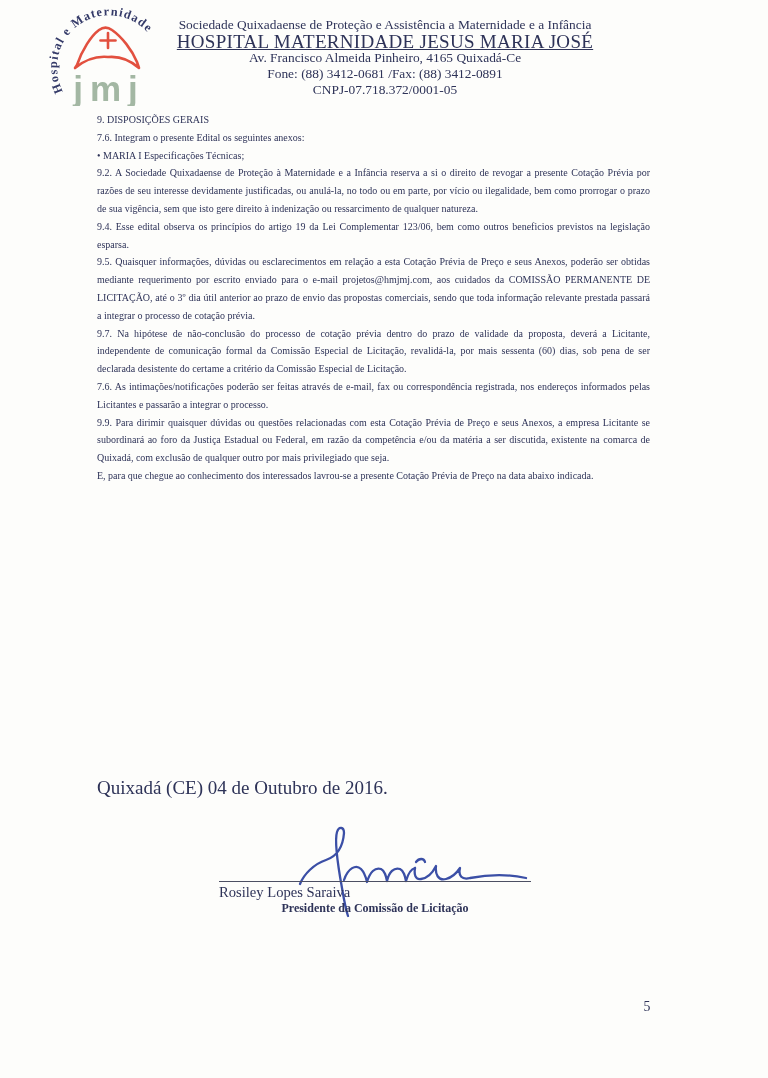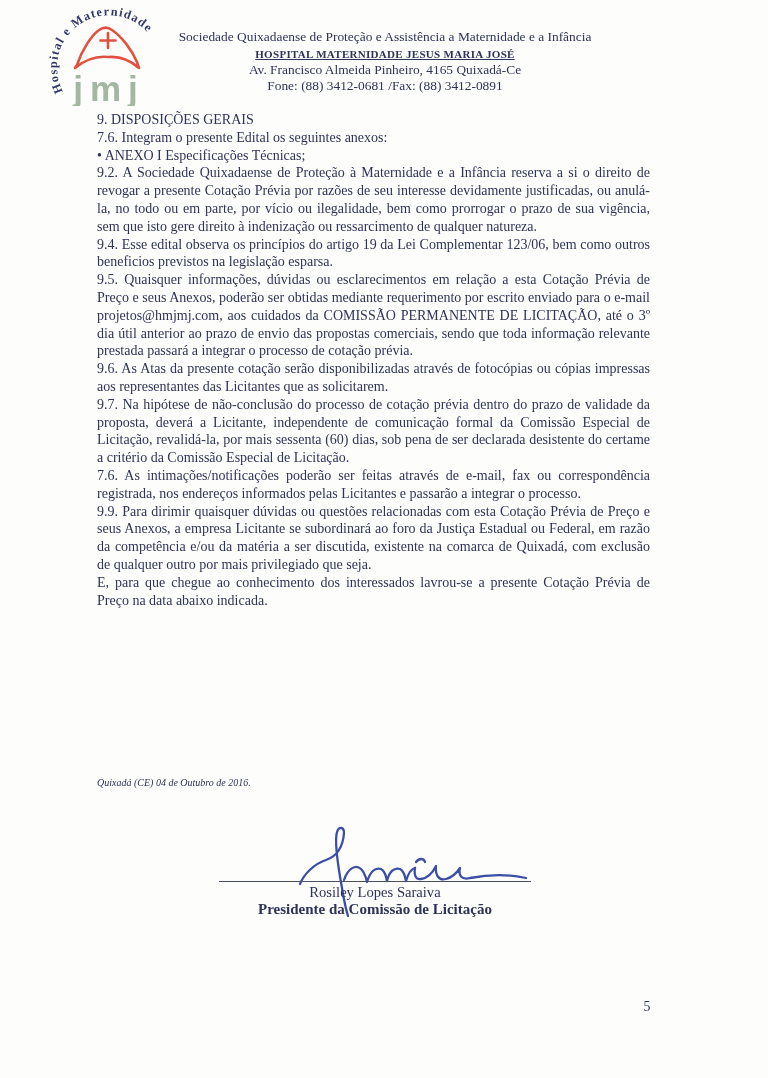--- a/index.html
+++ b/index.html
@@ -19,70 +19,67 @@
     position: absolute;
     left: 40px; top: 2px;
     width: 138px; height: 104px;
   }
   .head-text {
     position: absolute;
     left: 128px; top: 17px;
     width: 514px;
     text-align: center;
     line-height: 16px;
-    margin-top: 12px;
   }
   .head-org   { font-size: 13.4px; }
-  .head-name  { font-size: 11px; font-weight: bold; text-decoration: underline; letter-spacing: 0.3px; margin-top: 1px; }
+  .head-name  { font-size: 19px; font-weight: normal; text-decoration: underline; letter-spacing: 0.3px; margin-top: 1px; }
   .head-addr, .head-phone, .head-cnpj { font-size: 13.4px; }
 
   
   .doc-body {
     position: absolute;
     left: 97px; top: 111px;
     width: 553px;
-    font-size: 14px;
+    font-size: 10px;
     line-height: 17.8px;
     text-align: justify;
   }
   .doc-body p { margin: 0; }
 
   .date-line {
     position: absolute;
     left: 97px; top: 777px;
-    font-size: 10px;
-    font-style: italic;
+    font-size: 19px;
   }
 
   
   .sig-svg {
     position: absolute;
     left: 288px; top: 818px;
     width: 250px; height: 102px;
     overflow: visible;
   }
   .sig-line {
     position: absolute;
     left: 219px; top: 881px;
     width: 312px; height: 0;
     border-top: 1.4px solid #4c4f63;
   }
   .sig-name {
     position: absolute;
     left: 219px; top: 884px;
     width: 312px;
-    text-align: center;
     font-size: 14.6px;
   }
   .sig-title {
     position: absolute;
     left: 179px; top: 901px;
     width: 392px;
     text-align: center;
-    font-size: 15px;
+    font-size: 12px;
     font-weight: bold;
   }
 
   .page-number {
     position: absolute;
     left: 637px; top: 999px;
     width: 20px;
     text-align: center;
     font-size: 13.8px;
   }
@@ -108,30 +105,30 @@
     </g>
 
     <text x="69" y="99" text-anchor="middle" font-family="Liberation Sans, sans-serif" font-size="35" font-weight="bold" fill="#a3b7a3" letter-spacing="7">jmj</text>
   </svg>
 
   <div class="head-text">
     <div class="head-org">Sociedade Quixadaense de Proteção e Assistência a Maternidade e a Infância</div>
     <div class="head-name">HOSPITAL MATERNIDADE JESUS MARIA JOSÉ</div>
     <div class="head-addr">Av. Francisco Almeida Pinheiro, 4165  Quixadá-Ce</div>
     <div class="head-phone">Fone: (88) 3412-0681 /Fax: (88) 3412-0891</div>
+    <div class="head-cnpj">CNPJ-07.718.372/0001-05</div>
   </div>
 
   <div class="doc-body">
     <p>9. DISPOSIÇÕES GERAIS</p>
     <p>7.6. Integram o presente Edital os seguintes anexos:</p>
-    <p>• ANEXO I  Especificações Técnicas;</p>
+    <p>• MARIA I  Especificações Técnicas;</p>
     <p>9.2. A Sociedade Quixadaense de Proteção à Maternidade e a Infância reserva a si o direito de revogar a presente Cotação Prévia por razões de seu interesse devidamente justificadas, ou anulá-la, no todo ou em parte, por vício ou ilegalidade, bem como prorrogar o prazo de sua vigência, sem que isto gere direito à indenização ou ressarcimento de qualquer natureza.</p>
     <p>9.4. Esse edital observa os princípios do artigo 19 da Lei Complementar 123/06, bem como outros beneficios previstos na legislação esparsa.</p>
     <p>9.5. Quaisquer informações, dúvidas ou esclarecimentos em relação a esta Cotação Prévia de Preço e seus Anexos, poderão ser obtidas mediante requerimento por escrito enviado para o e-mail projetos@hmjmj.com, aos cuidados da COMISSÃO PERMANENTE DE LICITAÇÃO, até o 3º dia útil anterior ao prazo de envio das propostas comerciais, sendo que toda informação relevante prestada passará a integrar o processo de cotação prévia.</p>
-    <p>9.6. As Atas da presente cotação serão disponibilizadas através de fotocópias ou cópias impressas aos representantes das Licitantes que as solicitarem.</p>
     <p>9.7. Na hipótese de não-conclusão do processo de cotação prévia dentro do prazo de validade da proposta, deverá a Licitante, independente de comunicação formal da Comissão Especial de Licitação, revalidá-la, por mais sessenta (60) dias, sob pena de ser declarada desistente do certame a critério da Comissão Especial de Licitação.</p>
     <p>7.6. As intimações/notificações poderão ser feitas através de e-mail, fax ou correspondência registrada, nos endereços informados pelas Licitantes e passarão a integrar o processo.</p>
     <p>9.9. Para dirimir quaisquer dúvidas ou questões relacionadas com esta Cotação Prévia de Preço e seus Anexos, a empresa Licitante se subordinará ao foro da Justiça Estadual ou Federal, em razão da competência e/ou da matéria a ser discutida, existente na comarca de Quixadá, com exclusão de qualquer outro por mais privilegiado que seja.</p>
     <p>E, para que chegue ao conhecimento dos interessados lavrou-se a presente Cotação Prévia de Preço na data abaixo indicada.</p>
   </div>
 
   <div class="date-line">Quixadá (CE) 04 de Outubro de 2016.</div>
 
   <svg class="sig-svg" viewBox="0 0 250 102" aria-hidden="true">
     <g stroke="#3b4fa6" stroke-width="2.3" fill="none" stroke-linecap="round" stroke-linejoin="round">

